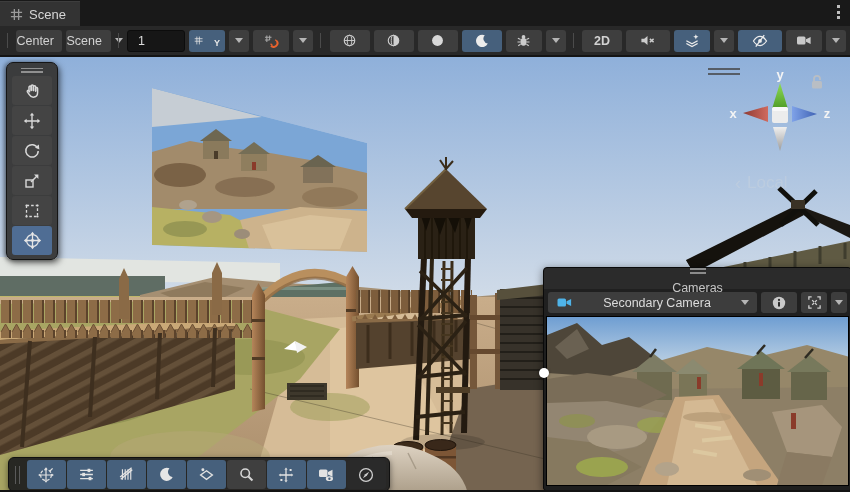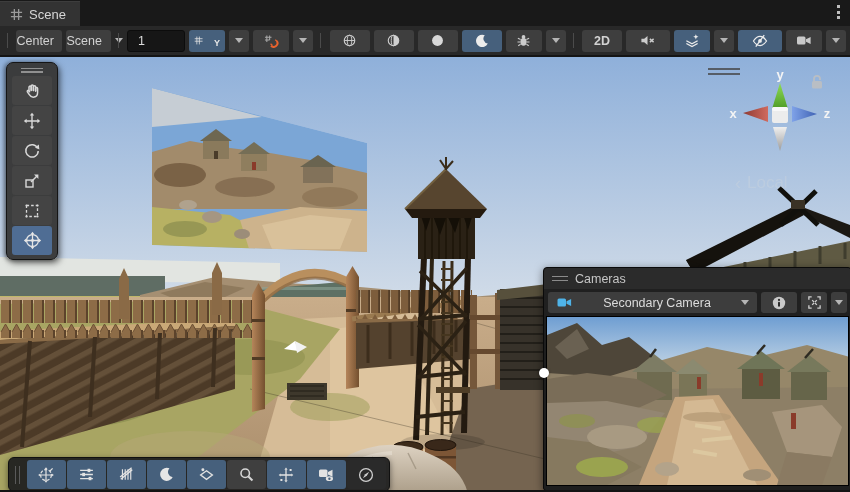--- a/index.html
+++ b/index.html
@@ -41,21 +41,21 @@
   
   .gizmo-handle{position:absolute;left:708px;top:11px;display:flex;flex-direction:column;gap:3px;cursor:grab;}
   .gizmo-handle i{width:32px;height:2px;background:#565d66;display:block;}
   .persp{position:absolute;left:735px;top:116px;font-size:17px;color:rgba(205,212,220,.38);
     display:flex;align-items:center;gap:6px;cursor:pointer;}
   .persp .arr{font-size:18px;line-height:1;}
   
   .cam-panel{position:absolute;left:543px;top:210px;width:307px;height:222px;
     background:#1e1e1e;border:1px solid #0a0a0a;border-radius:4px 4px 3px 3px;box-shadow:0 2px 8px rgba(0,0,0,.5);}
   .cam-head{height:21px;display:flex;align-items:center;gap:7px;padding:0 8px;background:#2b2b2b;
-    border-radius:4px 4px 0 0;color:#c6c6c6;font-size:12.5px;}
+    border-radius:4px 4px 0 0;color:#c6c6c6;font-size:12.5px;flex-direction:column;}
   .cam-head .handle{display:flex;flex-direction:column;gap:2.5px;cursor:grab;}
   .cam-head .handle i{width:16px;height:1.5px;background:#8b8b8b;display:block;}
   .cam-controls{height:27px;display:flex;align-items:center;gap:4px;padding:0 4px;background:#202020;}
   .cam-select{flex:1;height:21px;background:#3d3d3d;border-radius:3px;display:flex;align-items:center;
     gap:8px;padding:0 8px;color:#dcdcdc;font-size:12.5px;cursor:pointer;}
   .cam-select .lbl{flex:1;text-align:center;}
   .cam-btn{width:36px;height:21px;background:#3d3d3d;border-radius:3px;display:flex;
     align-items:center;justify-content:center;cursor:pointer;}
   .cam-btn.sm{width:26px;}
   .cam-btn.xs{width:16px;}

